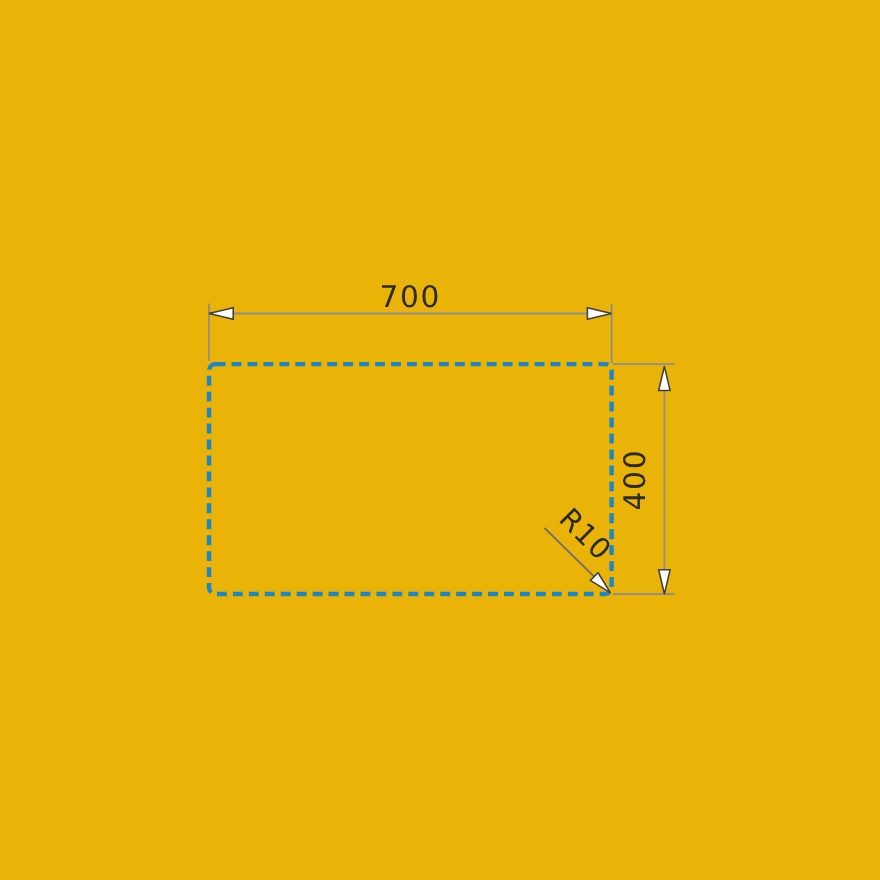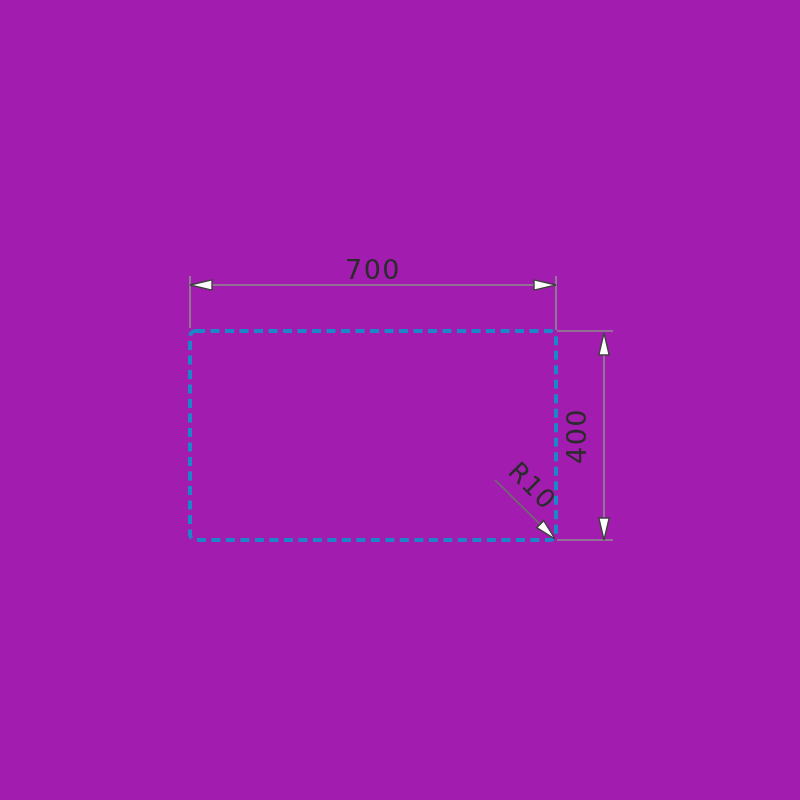--- a/index.html
+++ b/index.html
@@ -4,21 +4,21 @@
 <style>
   html, body {
     margin: 0;
     padding: 0;
     background: #ffffff;
   }
   .stage {
     position: relative;
     width: 800px;
     height: 800px;
-    background: #a21caf;
+    background: #eab308;
     overflow: hidden;
     font-family: "DejaVu Sans", sans-serif;
   }
   svg.drawing {
     position: absolute;
     left: 0;
     top: 0;
     width: 800px;
     height: 800px;
   }

